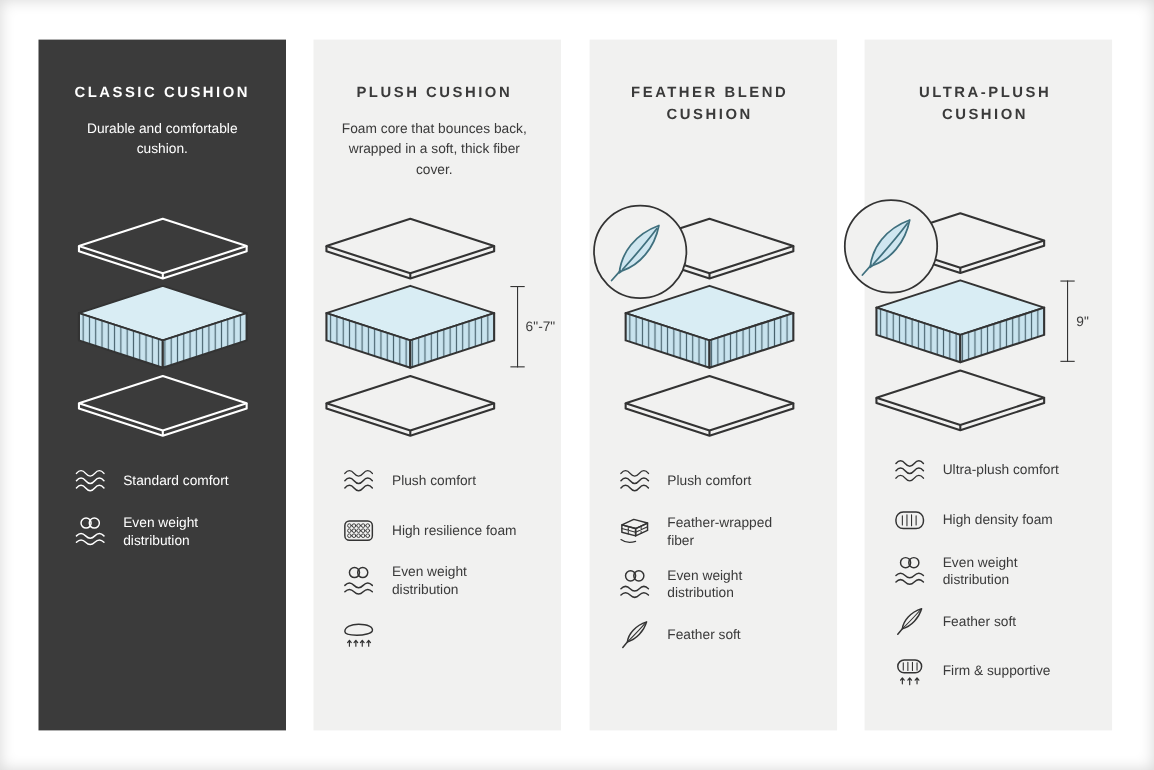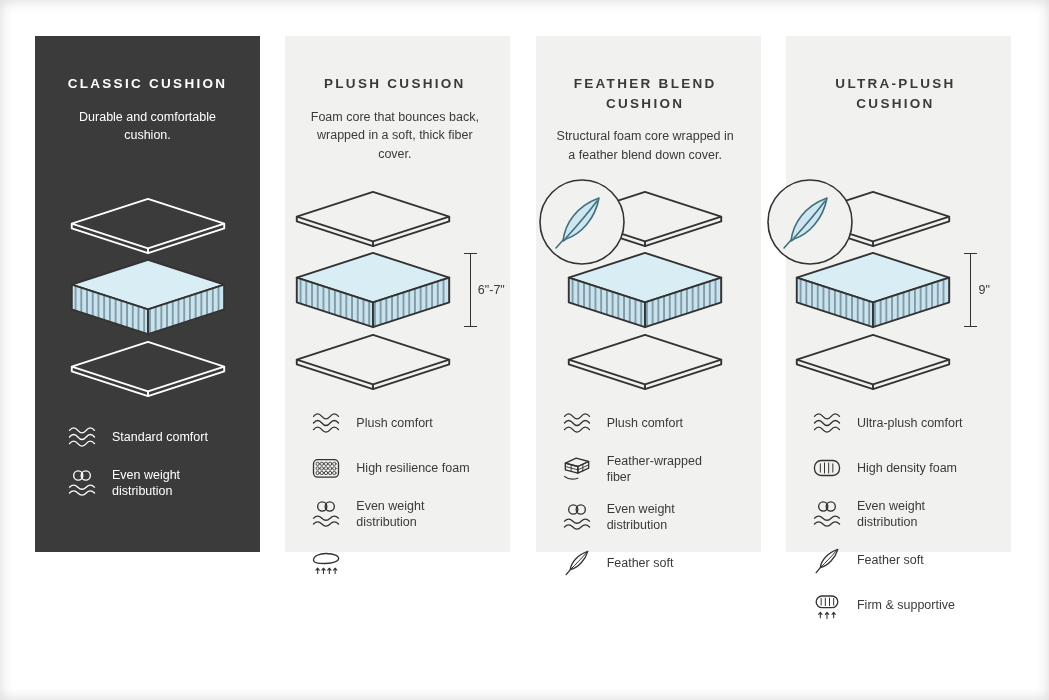--- a/index.html
+++ b/index.html
@@ -4,21 +4,21 @@
 <style>
   html,body{margin:0;padding:0;background:#ffffff;}
   body{font-family:"Liberation Sans", sans-serif;color:#333;}
   .page{
     width:1049px;height:700px;box-sizing:border-box;position:relative;
     background:#ffffff;box-shadow:inset 0 0 14px rgba(0,0,0,.16);
     display:flex;justify-content:space-between;align-items:flex-start;
     padding:36px 38px 36px 35px;overflow:hidden;
   }
   .card{
-    width:225px;height:516px;box-sizing:border-box;
+    width:225px;height:628px;box-sizing:border-box;
     padding:34px 22px 24px;display:flex;flex-direction:column;
   }
   .card--dark{background:#3b3b3b;color:#ffffff;}
   .card--light{background:#f1f1f0;color:#3a3a3a;padding-left:16px;}
   .card-head{min-height:120px;text-align:center;}
   .card-title{
     margin:4px 0 14px;font-size:13.5px;font-weight:700;
     letter-spacing:0.17em;line-height:1.45;
   }
   .card-desc{margin:0 auto;font-size:12.5px;line-height:1.5;max-width:185px;}
@@ -225,21 +225,20 @@
               <use href="#i-spring"></use>
             </svg>
           </span>
       </li>
     </ul>
   </section>
 
   <section class="card card--light">
     <div class="card-head">
       <h2 class="card-title">FEATHER BLEND CUSHION</h2>
-      <p class="card-desc">Structural foam core wrapped in a feather blend down cover.</p>
     </div>
     <div class="diagram">
       <div class="cushion-wrap">
         <svg class="cushion" viewBox="0 0 170 212">
           <use href="#sym-plate" x="0" y="0" width="170" height="62"></use>
           <use href="#sym-foam" x="0" y="64" width="170" height="84"></use>
           <use href="#sym-plate" x="0" y="150" width="170" height="62"></use>
         </svg>
         <svg class="feather-badge" viewBox="0 0 88 88">
           <circle class="badge-circle" cx="44" cy="44" r="42"></circle>

